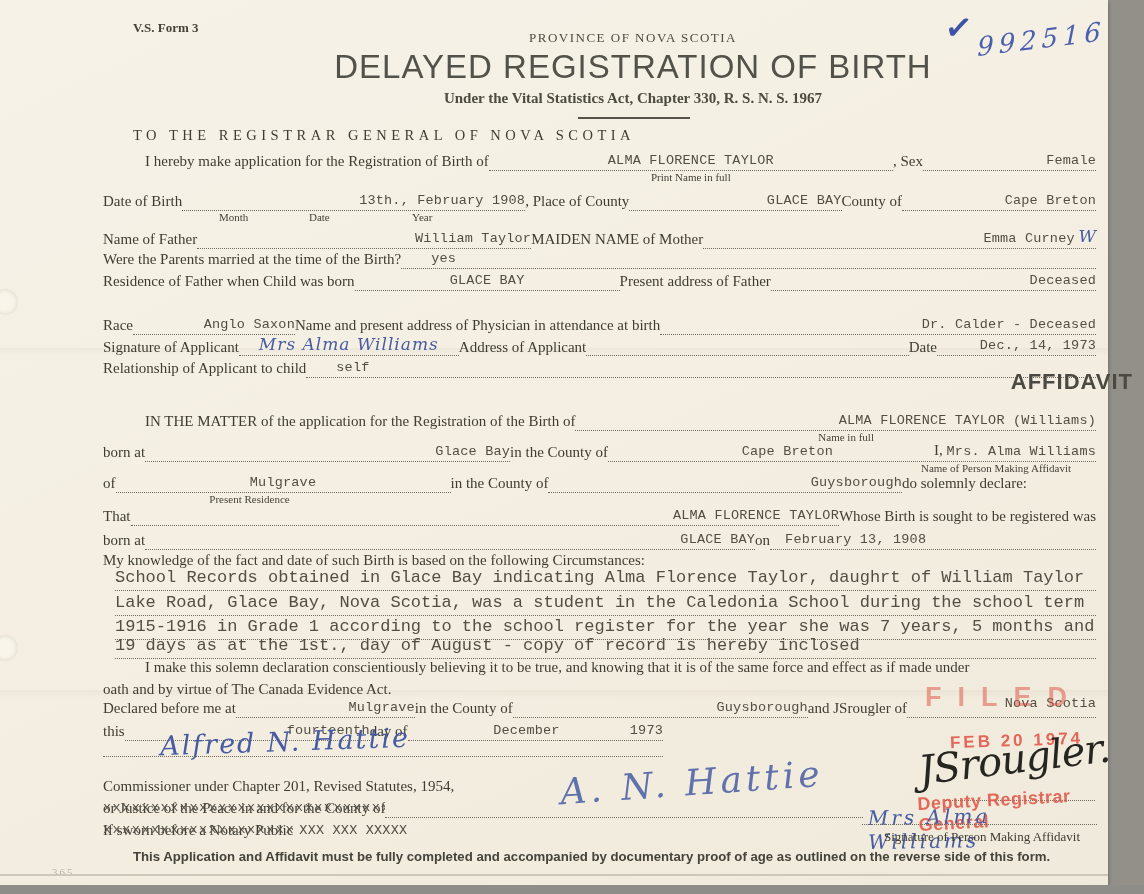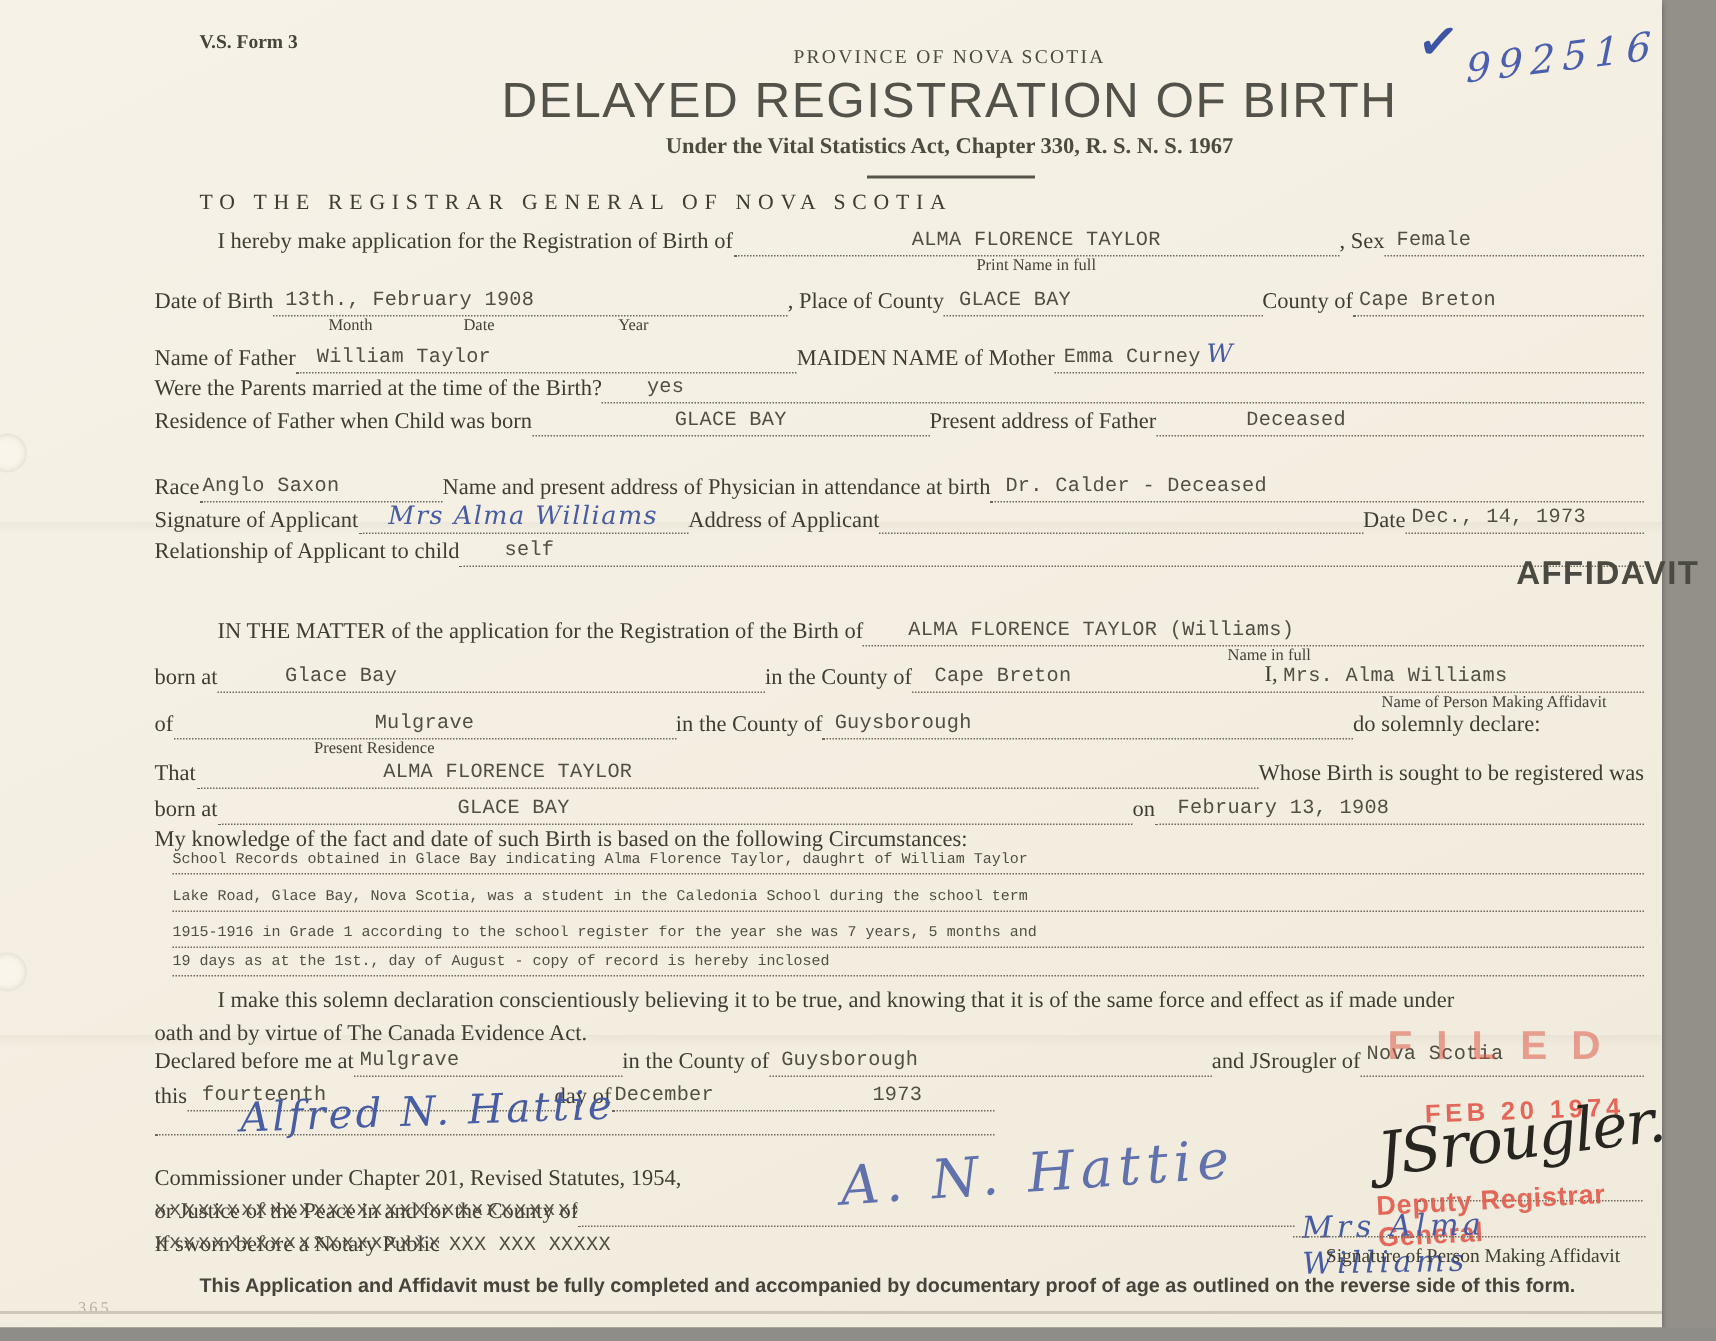--- a/index.html
+++ b/index.html
@@ -16,21 +16,21 @@
   .crease{position:absolute;left:0;width:100%;height:8px;pointer-events:none;
     background:linear-gradient(rgba(110,100,80,.06),rgba(255,255,255,0));}
   .band{position:absolute;left:0;right:0;bottom:0;height:9px;background:#8f8d87;}
   .band2{position:absolute;left:0;right:0;bottom:9px;height:2px;background:#cdc7b9;}
   .hole{position:absolute;width:26px;height:26px;border-radius:50%;
     background:#f9f5ea;box-shadow:inset 0 0 5px rgba(120,110,85,.25);}
 
   .lbl{color:#3f3c31;font-size:15px;white-space:nowrap;}
   .line{position:absolute;display:flex;align-items:flex-end;line-height:1.25;
     color:#3f3c31;font-size:15px;white-space:nowrap;}
-  .vw{position:relative;border-bottom:1px dotted #6e695a;min-height:18px;}
+  .vw{position:relative;border-bottom:1px dotted #6e695a;min-height:18px;text-align:right;}
   .grow{flex:1;}
   .fill{flex:1;border-bottom:1px dotted #6e695a;min-height:18px;position:relative;}
   .typed{font-family:"Liberation Mono","DejaVu Sans Mono",monospace;
     font-size:13.5px;color:#524e42;letter-spacing:.2px;}
   .center{text-align:center;}
   .sub{position:absolute;top:100%;margin-top:1px;font-size:11px;color:#45423a;
     white-space:nowrap;transform:translateX(-50%);}
   .hand{font-family:"DejaVu Serif",serif;font-style:italic;}
   .hand-blue{color:#475ca3;}
   .formno{position:absolute;left:133px;top:20px;font-size:13px;font-weight:bold;color:#45433a;}
@@ -44,21 +44,21 @@
     transform:rotate(6deg);font-weight:bold;}
   .fileno{position:absolute;left:977px;top:24px;font-size:26px;color:#4a5fae;
     font-family:"DejaVu Serif",serif;font-style:italic;letter-spacing:5px;
     transform:rotate(-7deg) skewX(-8deg);}
   .addressee{letter-spacing:4.5px;font-weight:500;font-size:14.5px;}
   .aff-title{position:absolute;left:133px;width:1000px;top:369px;text-align:right;
     font-family:"Liberation Sans",sans-serif;font-size:22px;font-weight:600;
     letter-spacing:1px;color:#4b4a42;}
   .circ{position:absolute;left:115px;width:981px;border-bottom:1px dotted #6e695a;
     padding-bottom:3px;font-family:"Liberation Mono","DejaVu Sans Mono",monospace;
-    font-size:10px;color:#524e42;white-space:nowrap;overflow:hidden;}
+    font-size:17px;color:#524e42;white-space:nowrap;overflow:hidden;}
   .struck{position:relative;display:inline-block;overflow:hidden;}
   .xov{position:absolute;left:0;bottom:1px;width:100%;overflow:hidden;
     color:#55524a;letter-spacing:1.5px;}
   .scrawl{position:absolute;font-size:36px;letter-spacing:4px;opacity:.85;
     transform:rotate(-4deg);}
   .stamp{position:absolute;font-family:"Liberation Sans",sans-serif;font-weight:bold;}
   .stamp-filed{left:925px;top:682px;font-size:27px;letter-spacing:16px;
     color:rgba(222,78,62,.5);}
   .stamp-date{left:950px;top:731px;font-size:17px;letter-spacing:3px;
     color:#e2584a;transform:rotate(-2deg);opacity:.9;}

